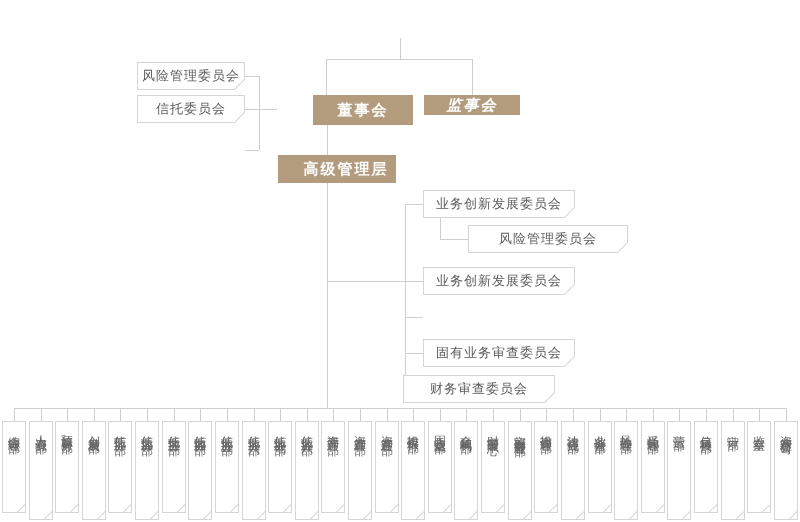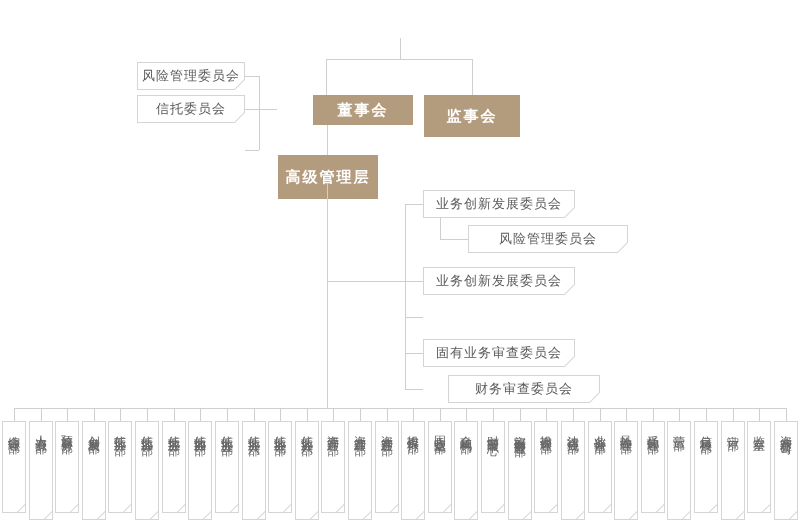--- a/index.html
+++ b/index.html
@@ -34,50 +34,50 @@
 
 <div id="stage">
 
 
   <div class="vl" style="left:400px;top:38px;height:21px;"></div>
   <div class="hl" style="left:326px;top:59px;width:147px;"></div>
   <div class="vl" style="left:326px;top:59px;height:36px;"></div>
   <div class="vl" style="left:472px;top:59px;height:36px;"></div>
 
   <div class="abox" style="left:277px;top:95px;width:100px;height:30px;margin-left:36px;">董事会</div>
-  <div class="abox" style="left:424px;top:95px;width:96px;height:42px;">监事会</div>
+  <div class="abox" style="left:424px;top:95px;width:96px;height:20px;font-style:italic;">监事会</div>
 
   <div class="wbox" style="left:137px;top:62px;width:106px;height:26px;">风险管理委员会</div>
   <div class="wbox" style="left:137px;top:95px;width:106px;height:26px;">信托委员会</div>
   <div class="hl" style="left:245px;top:76px;width:14px;"></div>
   <div class="hl" style="left:245px;top:150px;width:14px;"></div>
   <div class="vl" style="left:259px;top:76px;height:74px;"></div>
   <div class="hl" style="left:245px;top:109px;width:32px;"></div>
 
   <div class="vl" style="left:327px;top:125px;height:30px;"></div>
-  <div class="abox" style="left:278px;top:155px;width:100px;height:44px;">高级管理层</div>
+  <div class="abox" style="left:278px;top:155px;width:100px;height:28px;padding-left:18px;">高级管理层</div>
 
   <div class="vl" style="left:327px;top:183px;height:225px;"></div>
 
   <div class="hl" style="left:327px;top:281px;width:96px;"></div>
   <div class="vl" style="left:405px;top:204px;height:185px;"></div>
   <div class="hl" style="left:405px;top:204px;width:18px;"></div>
   <div class="hl" style="left:405px;top:317px;width:18px;"></div>
   <div class="hl" style="left:405px;top:353px;width:18px;"></div>
   <div class="hl" style="left:405px;top:389px;width:18px;"></div>
 
   <div class="wbox" style="left:423px;top:190px;width:150px;height:26px;">业务创新发展委员会</div>
 
   <div class="vl" style="left:440px;top:218px;height:21px;"></div>
   <div class="hl" style="left:440px;top:239px;width:28px;"></div>
   <div class="wbox" style="left:468px;top:225px;width:158px;height:26px;">风险管理委员会</div>
 
   <div class="wbox" style="left:423px;top:267px;width:150px;height:26px;">业务创新发展委员会</div>
   <div class="wbox" style="left:423px;top:339px;width:150px;height:26px;text-align:right;">固有业务审查委员会</div>
-  <div class="wbox" style="left:448px;top:375px;width:150px;height:26px;">财务审查委员会</div>
+  <div class="wbox" style="left:403px;top:375px;width:150px;height:26px;">财务审查委员会</div>
 
   <div class="hl" style="left:14px;top:408px;width:772px;"></div>
 
   <div id="depts">
     <div class="dept" style="left:2px;">
         <div class="stub"></div>
         <div class="dept-box">
           <span class="vtext">综合管理部</span>
         </div>
       </div>

